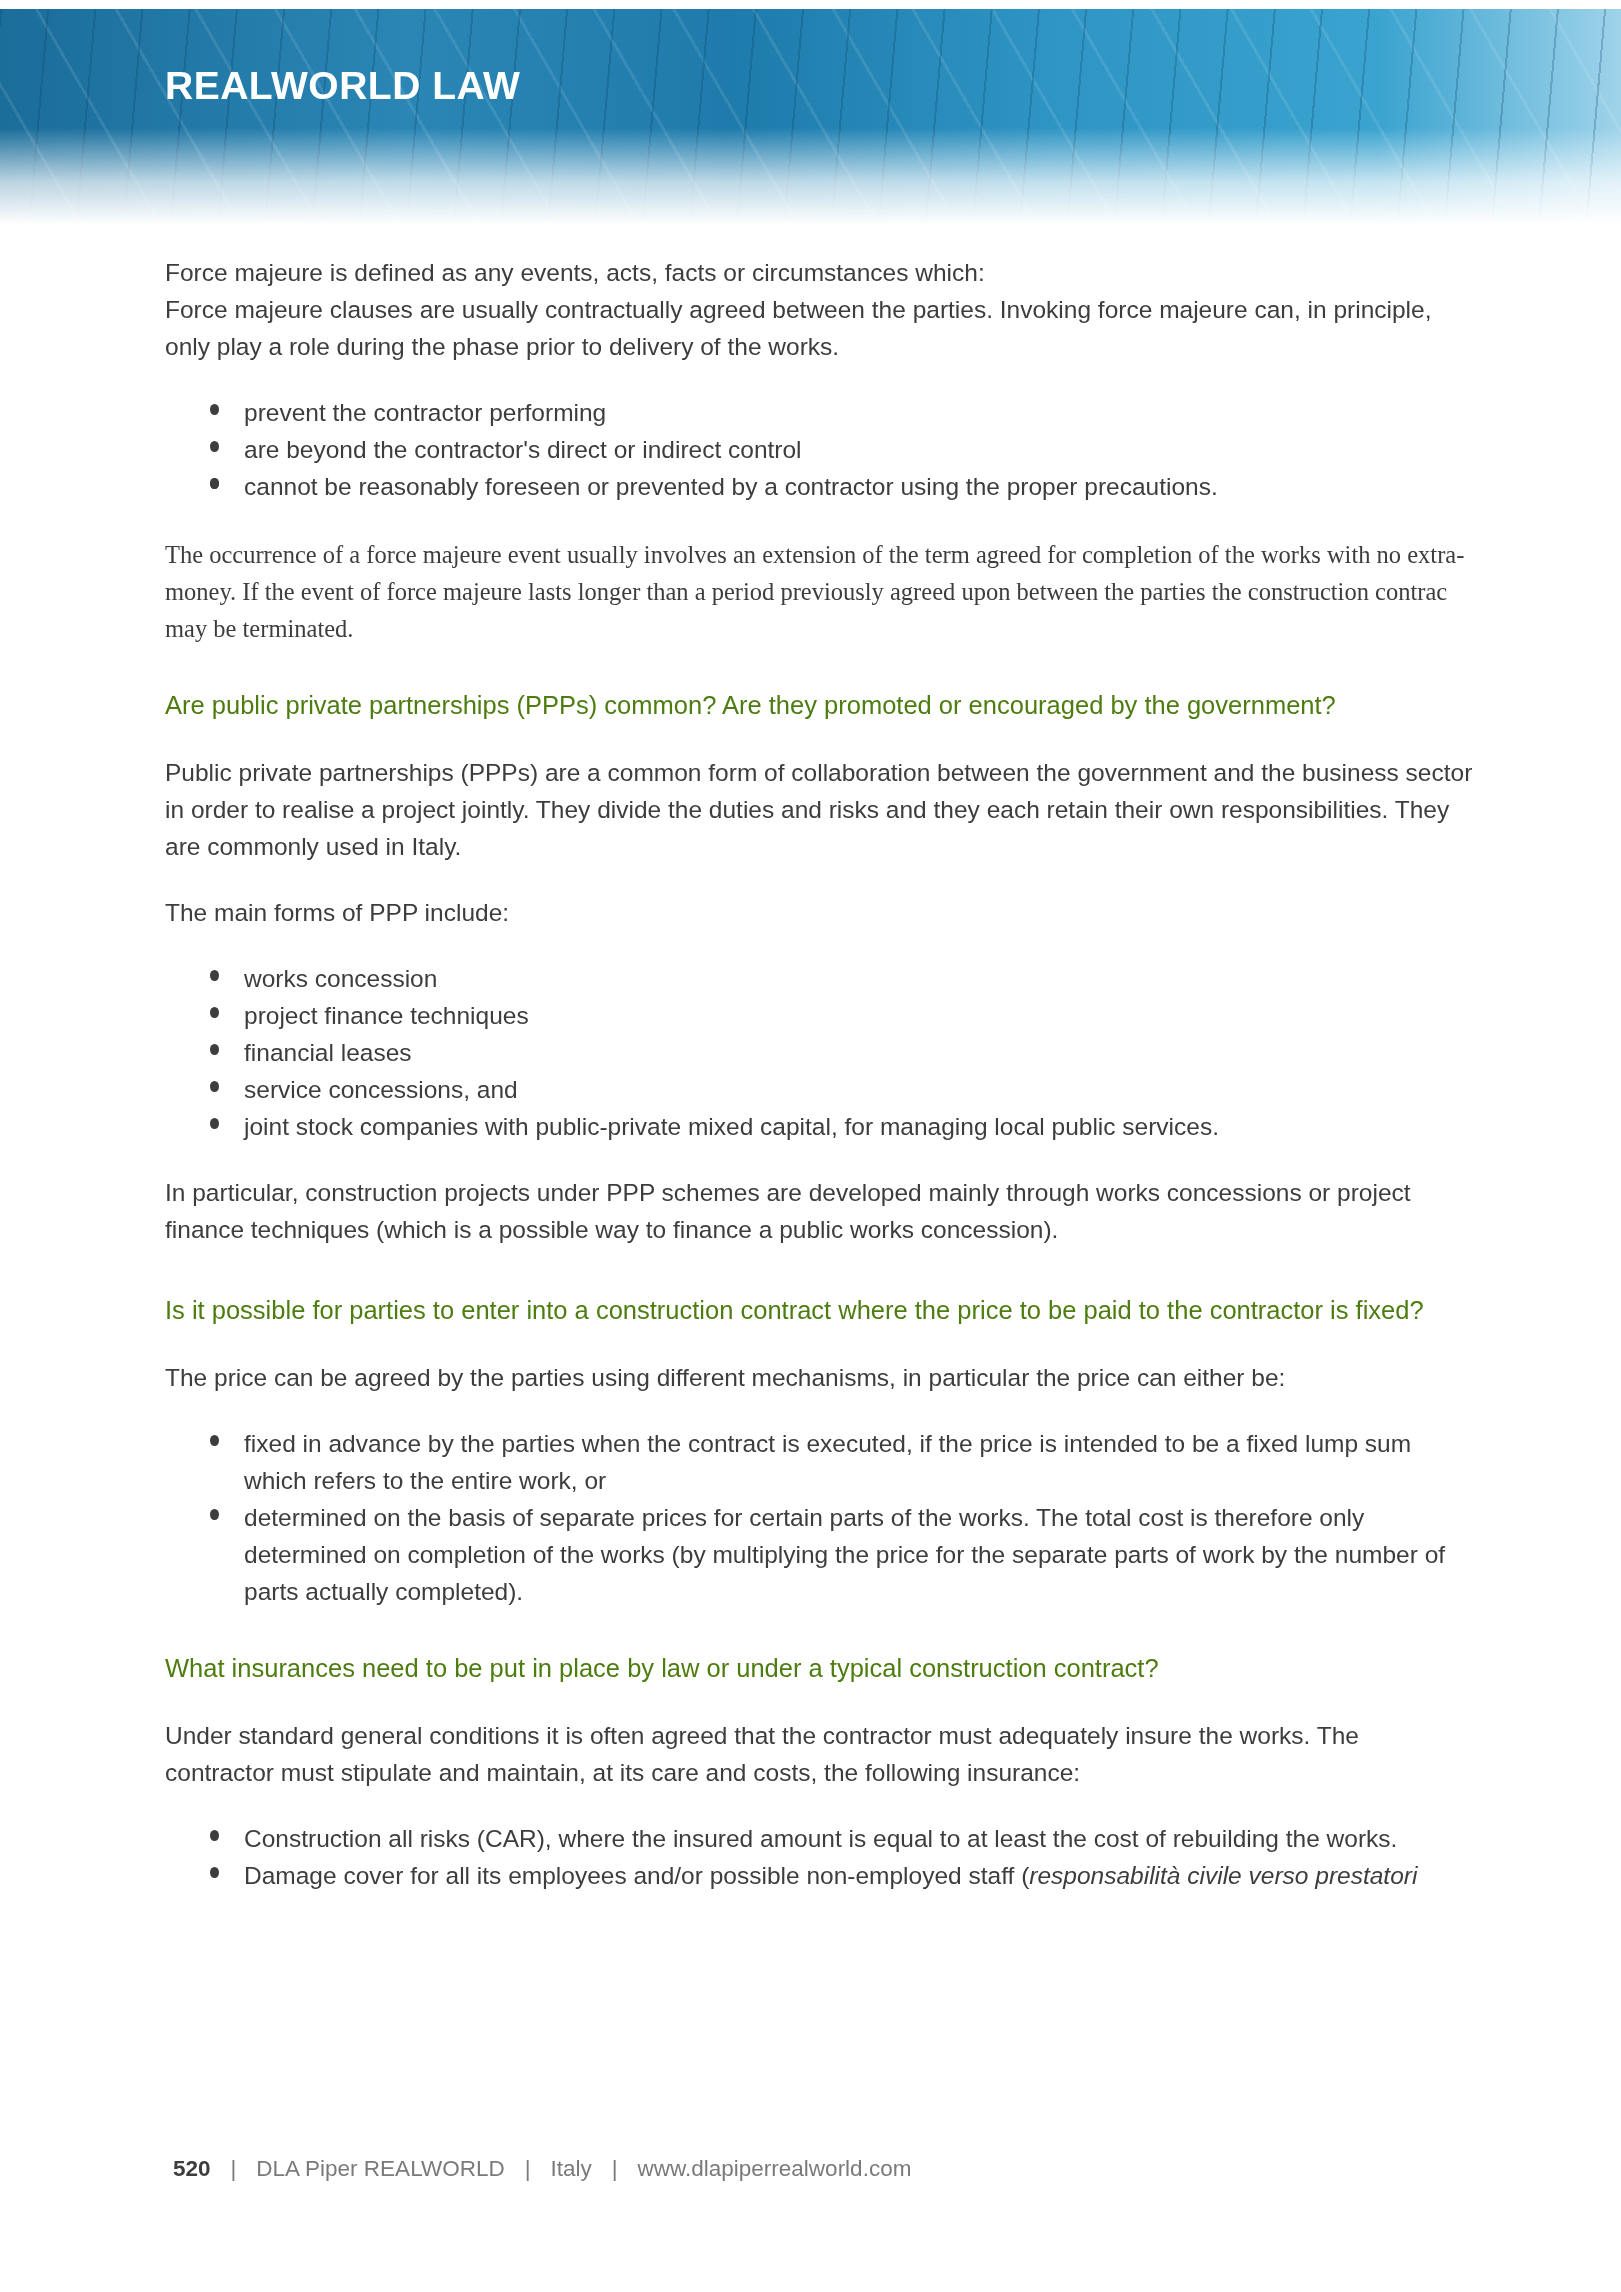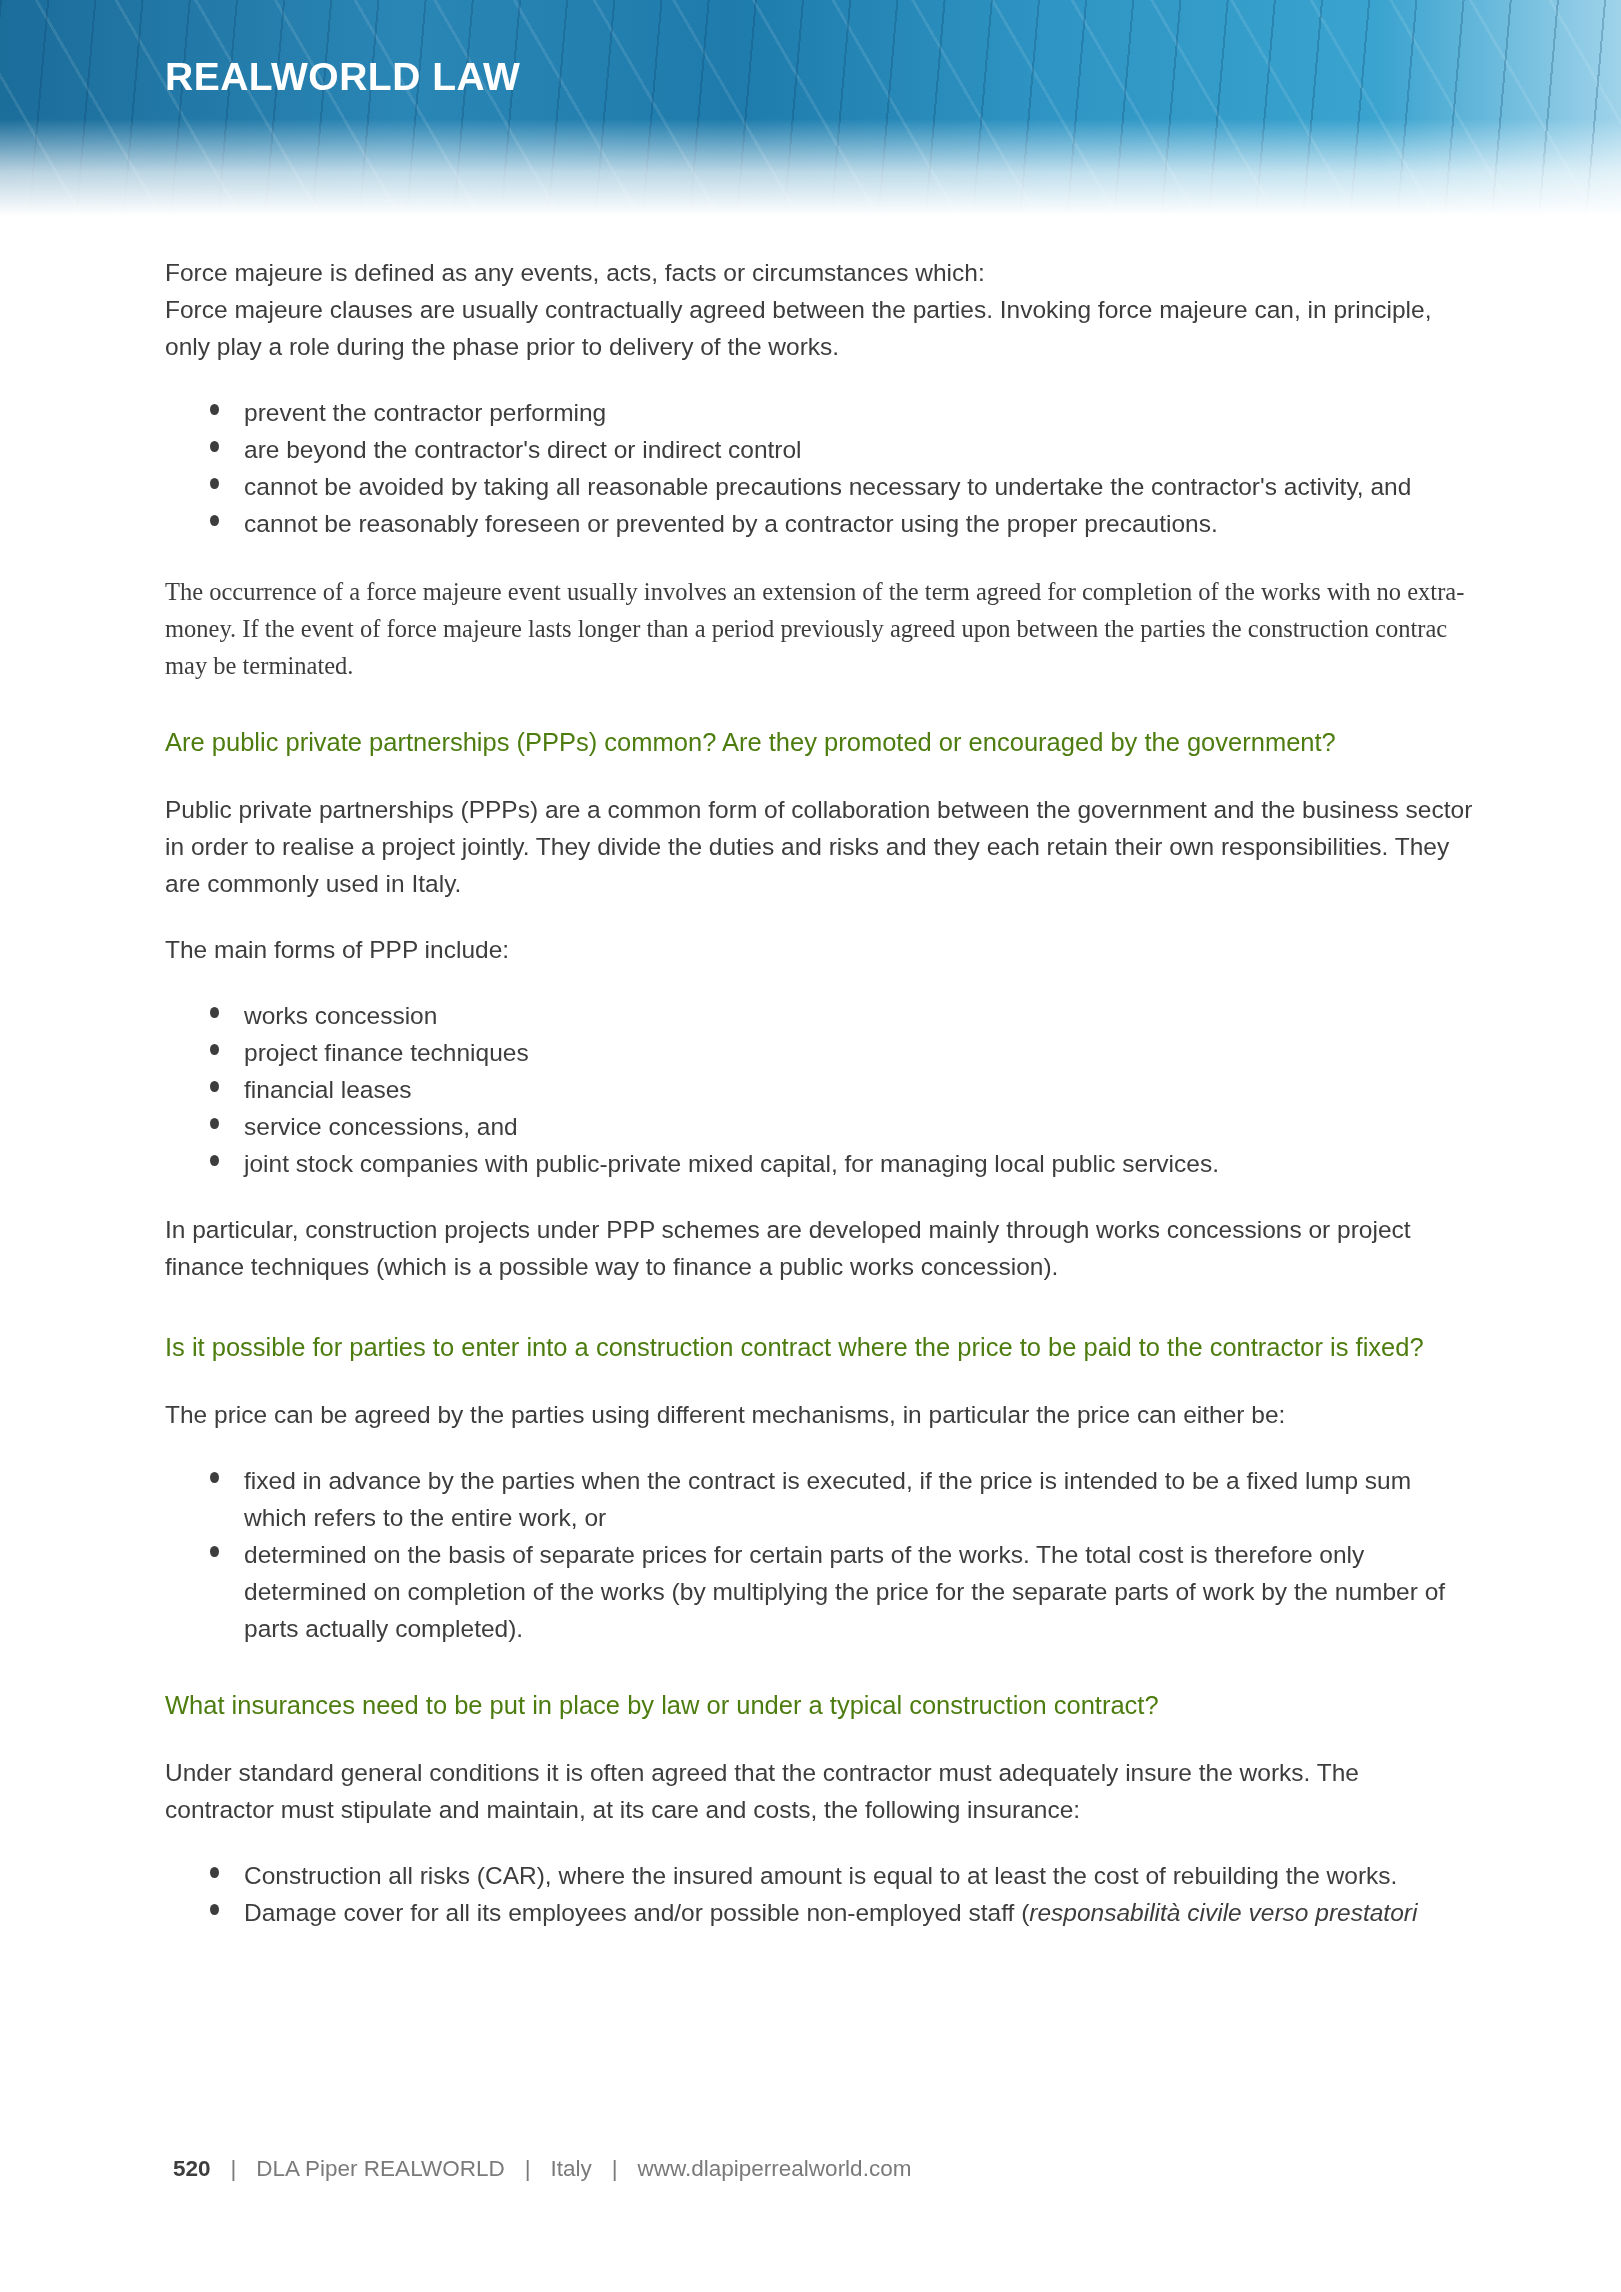--- a/index.html
+++ b/index.html
@@ -7,21 +7,21 @@
     width: 1621px;
     height: 2293px;
     background: #ffffff;
     position: relative;
     overflow: hidden;
     font-family: "Liberation Sans", "DejaVu Sans", sans-serif;
     color: #3a3a3a;
   }
   .banner {
     position: absolute;
-    left: 0; top: 0;
+    left: 0; top: 9px;
     width: 1621px; height: 216px;
     background:
       linear-gradient(to bottom, rgba(255,255,255,0) 0%, rgba(255,255,255,0) 55%, rgba(255,255,255,0.7) 80%, #ffffff 100%),
       repeating-linear-gradient(95deg, rgba(10,60,100,0.25) 0px, rgba(10,60,100,0.25) 2px, transparent 2px, transparent 47px),
       repeating-linear-gradient(60deg, rgba(255,255,255,0.10) 0px, rgba(255,255,255,0.10) 2.9px, transparent 2.9px, transparent 69px),
       linear-gradient(90deg, #1b6d9a 0%, #2a86b5 25%, #1e7bab 45%, #2f95c4 65%, #3aa3cf 85%, #9fd3ea 100%);
   }
   .banner-title {
     position: absolute;
     left: 165px; top: 55px;
@@ -85,21 +85,21 @@
   <div class="banner-title">REALWORLD LAW</div>
 </div>
 
 <div class="content">
   <p style="margin-top:29px;">Force majeure is defined as any events, acts, facts or circumstances which:</p>
   <p style="margin-top:0;">Force majeure clauses are usually contractually agreed between the parties. Invoking force majeure can, in principle, only play a role during the phase prior to delivery of the works.</p>
 
   <ul style="margin-top:29px;">
     <li><span class="bullet"></span><span>prevent the contractor performing</span></li>
     <li><span class="bullet"></span><span>are beyond the contractor's direct or indirect control</span></li>
-    <li><span class="bullet"></span><span>cannot be avoided by taking all reasonable precautions necessary to undertake the contractor's activity, and</span></li>
+    <li><span class="bullet"></span></li>
     <li><span class="bullet"></span><span>cannot be reasonably foreseen or prevented by a contractor using the proper precautions.</span></li>
   </ul>
 
   <p style="margin-top:31px;font-family:Liberation Serif, serif;">The occurrence of a force majeure event usually involves an extension of the term agreed for completion of the works with no extra-money. If the event of force majeure lasts longer than a period previously agreed upon between the parties the construction contrac may be terminated.</p>
 
   <h2 style="margin-top:39px;">Are public private partnerships (PPPs) common? Are they promoted or encouraged by the government?</h2>
 
   <p style="margin-top:29px;">Public private partnerships (PPPs) are a common form of collaboration between the government and the business sector in order to realise a project jointly. They divide the duties and risks and they each retain their own responsibilities. They are commonly used in Italy.</p>
   <p style="margin-top:29px;">The main forms of PPP include:</p>
 

